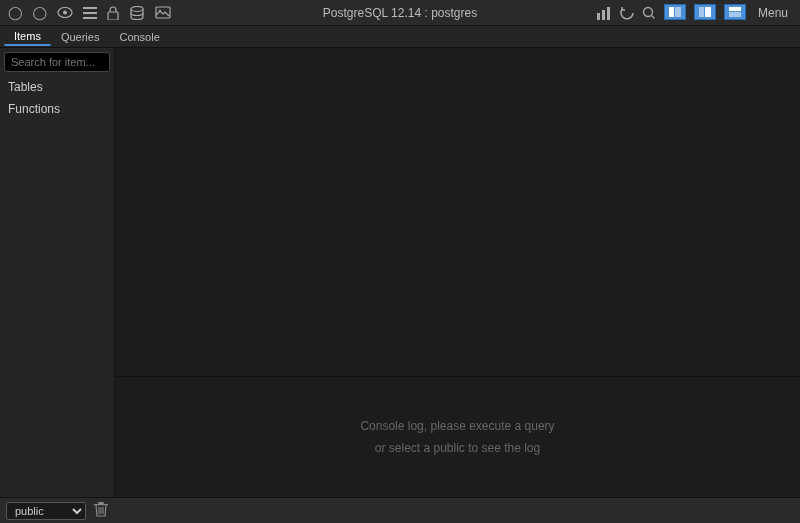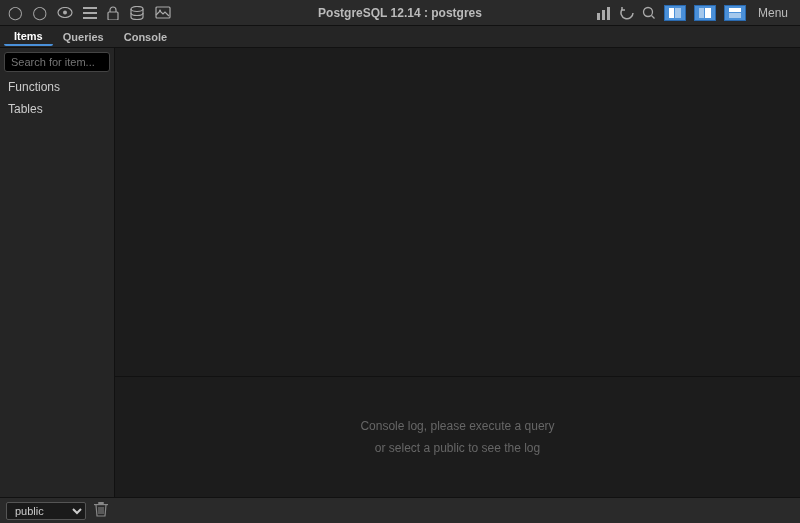--- a/index.html
+++ b/index.html
@@ -27,25 +27,23 @@
       display: flex;
       align-items: center;
       gap: 10px;
     }
     .toolbar-center {
       font-size: 12px;
       color: #bbb;
       position: absolute;
       left: 50%;
       transform: translateX(-50%);
-      font-weight: bold;
     }
     .toolbar-right {
       display: flex;
-      align-items: center;
       gap: 8px;
     }
     .toolbar-icon {
       color: #aaa;
       font-size: 13px;
       cursor: pointer;
       display: flex;
       align-items: center;
     }
 
@@ -76,21 +74,20 @@
       align-items: center;
       border-bottom: 1px solid #111;
       padding: 0 4px;
     }
     .tab-item {
       padding: 2px 10px;
       font-size: 11px;
       color: #bbb;
       cursor: pointer;
       border-radius: 2px;
-      font-weight: bold;
     }
     .tab-item.active {
       color: #fff;
       border-bottom: 2px solid #4a90d9;
     }
 
     
     .main-layout {
       display: flex;
       height: calc(523px - 26px - 22px - 26px);
@@ -263,22 +260,22 @@
 <div class="tab-bar">
   <div class="tab-item active">Items</div>
   <div class="tab-item">Queries</div>
   <div class="tab-item">Console</div>
 </div>
 
 <div class="main-layout">
 
   <div class="sidebar">
     <input type="text" class="search-box" placeholder="Search for item..." style="">
+    <div class="sidebar-item">Tables</div>
     <div class="sidebar-item">Functions</div>
-    <div class="sidebar-item">Tables</div>
   </div>
 
   <div class="content-area">
     <div class="query-area"></div>
     <div class="console-area">
       <div class="console-text">Console log, please execute a query</div>
       <div class="console-text">or select a public to see the log</div>
     </div>
   </div>
 </div>

